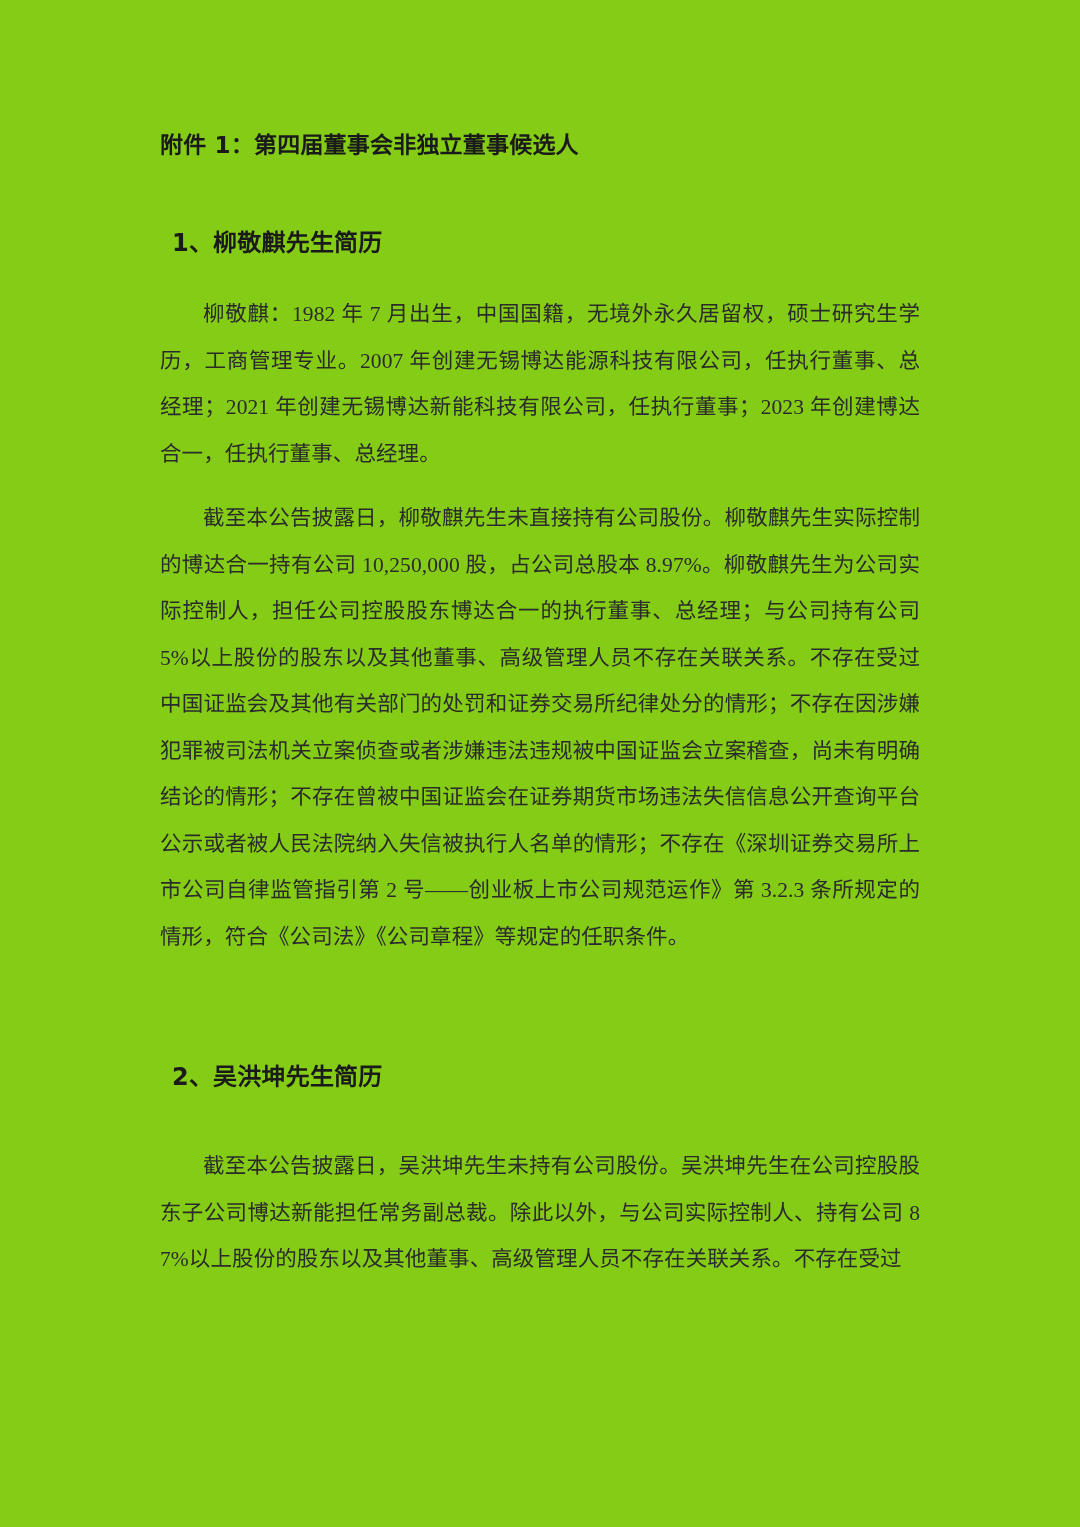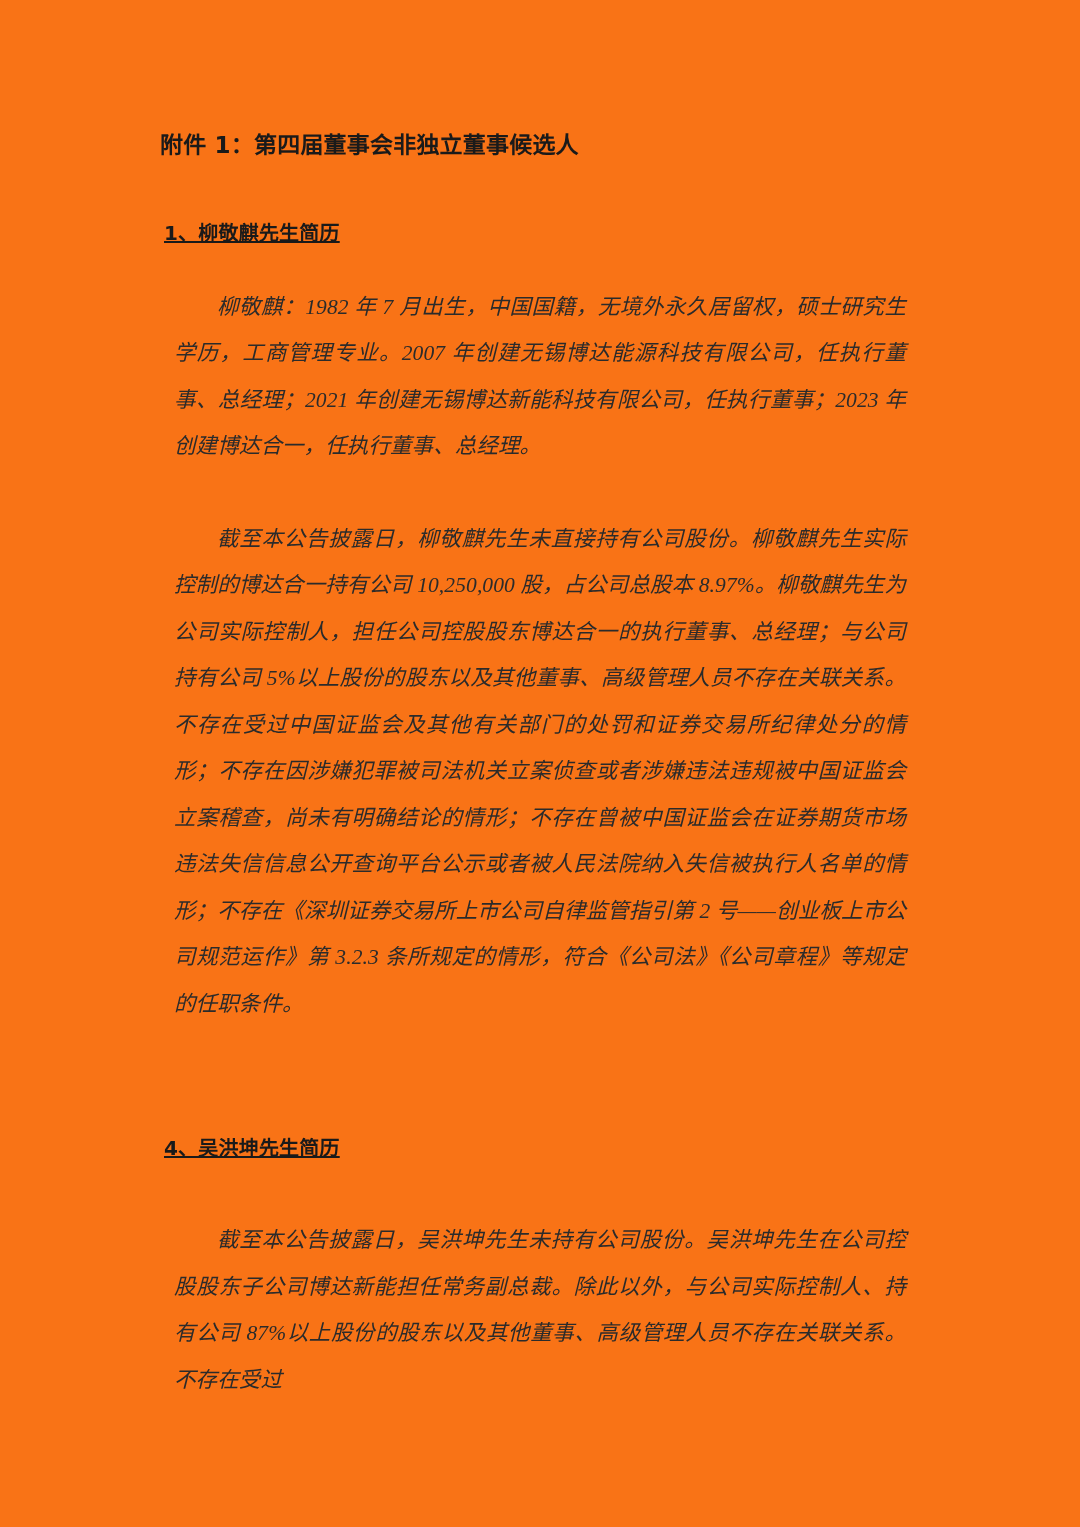--- a/index.html
+++ b/index.html
@@ -10,21 +10,21 @@
   }
   body {
     font-family: "Liberation Serif", "DejaVu Serif", serif;
     color: #231f20;
   }
   .page {
     position: relative;
     width: 1080px;
     height: 1527px;
     margin: 0 auto;
-    background: #f97316;
+    background: #84cc16;
     overflow: hidden;
     box-sizing: border-box;
   }
   .content {
     position: absolute;
     left: 160px;
     top: 0;
     width: 760px;
   }
   
@@ -35,42 +35,40 @@
     line-height: 1.3;
     color: #1a1a1a;
     margin: 0;
     padding-top: 131px;
     letter-spacing: 0.2px;
   }
   
   .section-heading {
     font-family: "DejaVu Sans", "Liberation Sans", sans-serif;
     font-weight: bold;
-    font-size: 20px;
+    font-size: 24px;
     line-height: 1.3;
     color: #1a1a1a;
-    margin: 4px;
+    margin: 12px;
     letter-spacing: 0.2px;
-    text-decoration: underline;
   }
   .heading-gap-1 { height: 55px; }
   .heading-gap-2 { height: 90px; }
   
   .para {
     font-family: "Liberation Serif", "DejaVu Serif", serif;
     font-size: 21.5px;
     line-height: 46.5px;
     color: #2b2b2b;
-    margin: 14px;
+    margin: 0;
     text-align: justify;
     text-justify: inter-character;
     text-indent: 2em;
     word-break: break-all;
     letter-spacing: 0.1px;
-    font-style: italic;
   }
   .para-gap-sm { height: 18px; }
   .after-heading-gap { height: 20px; }
 </style>
 </head>
 <body>
 
 <div class="page">
   <div class="content">
 
@@ -83,21 +81,21 @@
     <div class="after-heading-gap"></div>
 
     <p class="para">柳敬麒：1982 年 7 月出生，中国国籍，无境外永久居留权，硕士研究生学历，工商管理专业。2007 年创建无锡博达能源科技有限公司，任执行董事、总经理；2021 年创建无锡博达新能科技有限公司，任执行董事；2023 年创建博达合一，任执行董事、总经理。</p>
 
     <div class="para-gap-sm"></div>
 
     <p class="para">截至本公告披露日，柳敬麒先生未直接持有公司股份。柳敬麒先生实际控制的博达合一持有公司 10,250,000 股，占公司总股本 8.97%。柳敬麒先生为公司实际控制人，担任公司控股股东博达合一的执行董事、总经理；与公司持有公司 5%以上股份的股东以及其他董事、高级管理人员不存在关联关系。不存在受过中国证监会及其他有关部门的处罚和证券交易所纪律处分的情形；不存在因涉嫌犯罪被司法机关立案侦查或者涉嫌违法违规被中国证监会立案稽查，尚未有明确结论的情形；不存在曾被中国证监会在证券期货市场违法失信信息公开查询平台公示或者被人民法院纳入失信被执行人名单的情形；不存在《深圳证券交易所上市公司自律监管指引第 2 号——创业板上市公司规范运作》第 3.2.3 条所规定的情形，符合《公司法》《公司章程》等规定的任职条件。</p>
 
     <div class="heading-gap-2"></div>
 
-    <h2 class="section-heading">4、吴洪坤先生简历</h2>
+    <h2 class="section-heading">2、吴洪坤先生简历</h2>
 
     <div class="after-heading-gap"></div>
 
 
     <div class="para-gap-sm"></div>
 
     <p class="para">截至本公告披露日，吴洪坤先生未持有公司股份。吴洪坤先生在公司控股股东子公司博达新能担任常务副总裁。除此以外，与公司实际控制人、持有公司 87%以上股份的股东以及其他董事、高级管理人员不存在关联关系。不存在受过</p>
 
   </div>
 </div>

